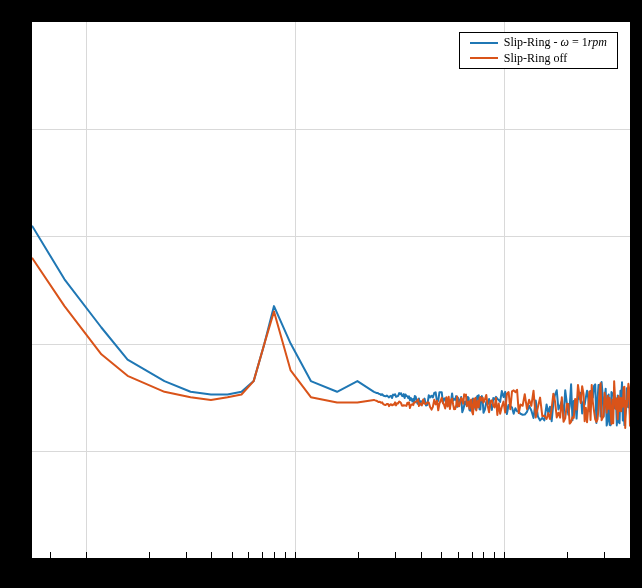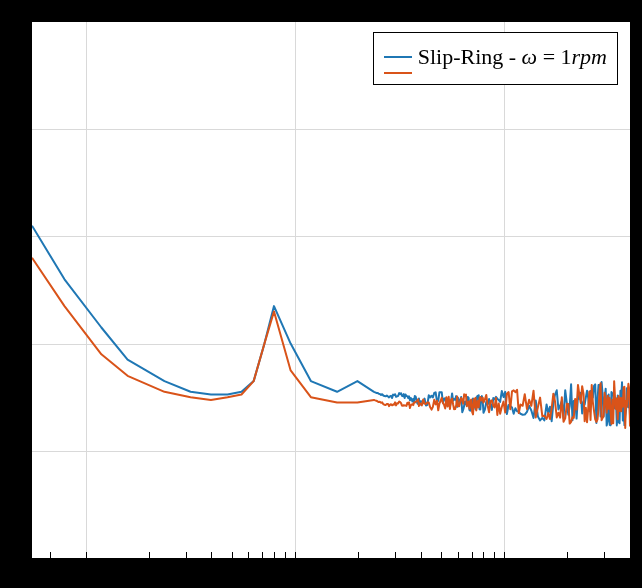--- a/index.html
+++ b/index.html
@@ -34,22 +34,22 @@
     right: 0;
     height: 0;
     border-top: 1px solid #d9d9d9;
   }
   .legend {
     position: absolute;
     top: 10px;
     right: 12px;
     background: #fff;
     border: 1px solid #000;
-    padding: 10px 10px;
-    font-size: 22px;
+    padding: 2px 10px;
+    font-size: 12px;
     color: #000;
   }
   .legend-row {
     display: flex;
     align-items: center;
     gap: 6px;
     line-height: 1.3;
   }
   .legend-swatch {
     width: 28px;
@@ -116,15 +116,16 @@
 
   <div class="legend">
     <div class="legend-row">
       <span class="legend-swatch swatch-blue"></span>
       <span class="legend-text">
         <span>Slip-Ring - </span><i>ω</i> = 1<i>rpm</i>
       </span>
     </div>
     <div class="legend-row">
       <span class="legend-swatch swatch-orange"></span>
+      <span class="legend-text">Slip-Ring off</span>
     </div>
   </div>
 </div>
 
 </body></html>

